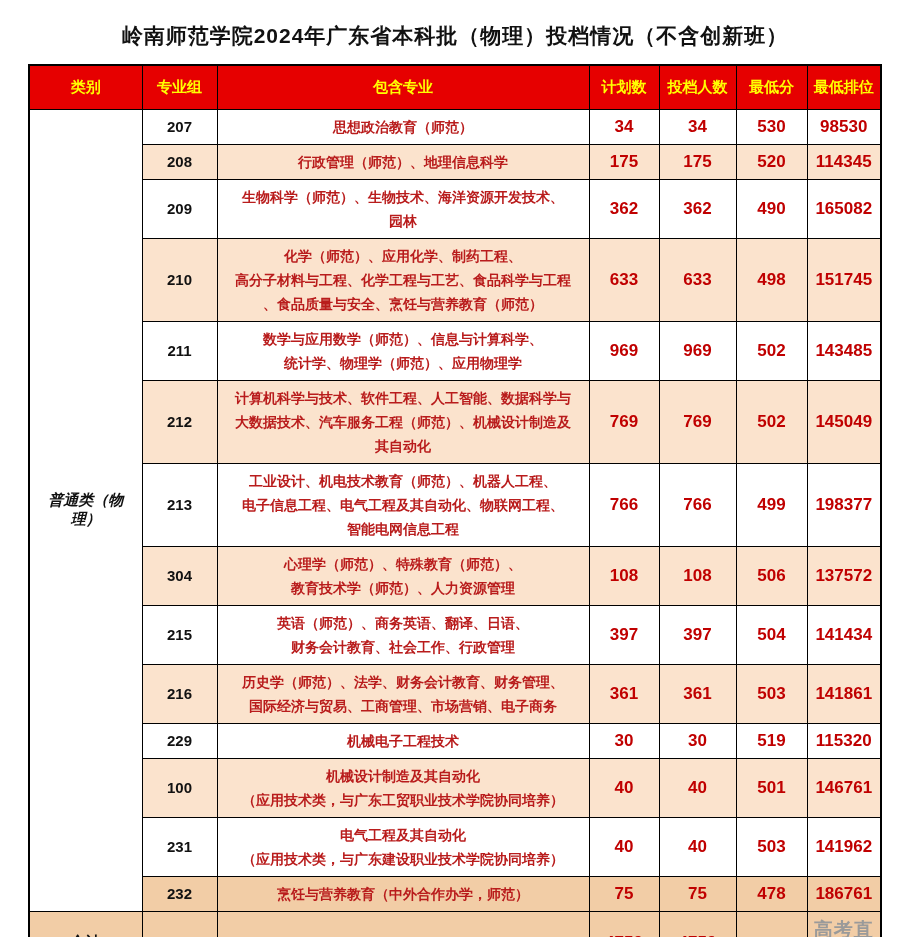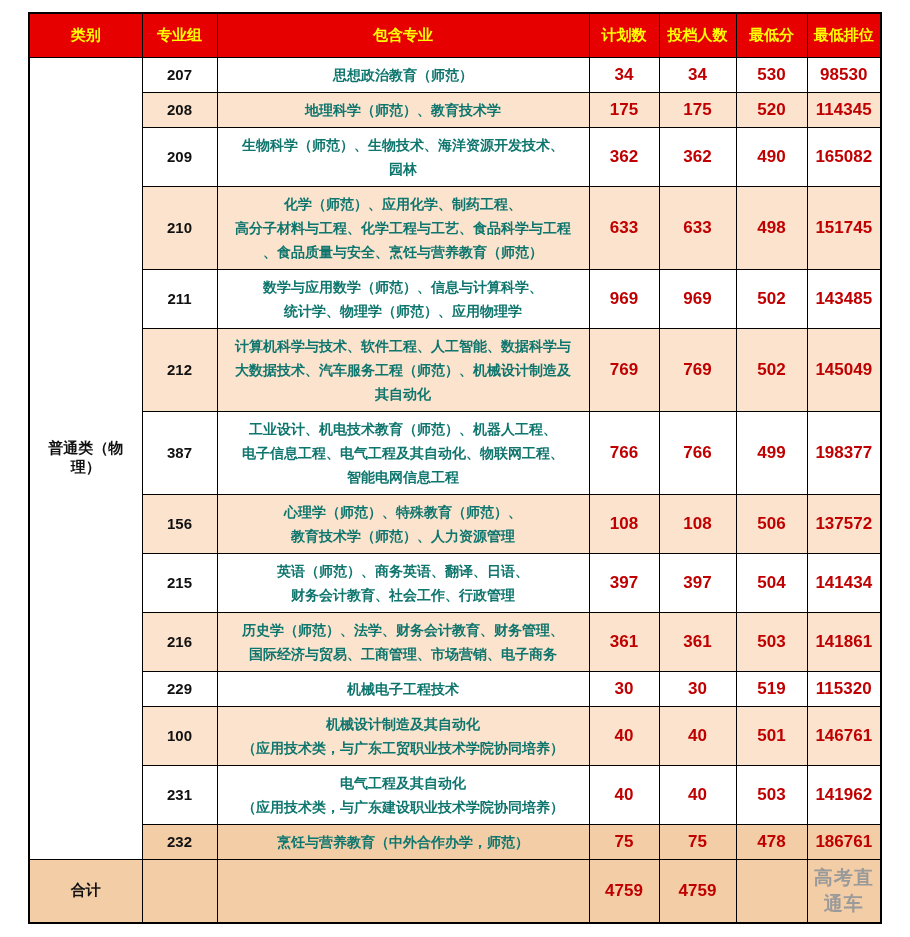--- a/index.html
+++ b/index.html
@@ -48,52 +48,53 @@
   }
   td.group-cell {
     font-weight: bold;
     font-size: 15px;
     color: #111111;
     margin-top: 28px;
   }
   td.majors-cell {
     font-size: 14px;
     font-weight: bold;
-    color: #0f766e;
+    color: #b91c1c;
     white-space: pre-line;
     line-height: 24px;
     padding: 5px 6px;
   }
   td.num-cell {
     font-weight: bold;
     font-size: 17px;
     color: #c00000;
   }
   tr.plain td { background: #ffffff; }
   tr.stripe td { background: #fbe3cd; }
   tr.deep td { background: #f2cda6; }
   tr.plain td.category-cell,
-  tr.stripe td.category-cell { background: #ffffff; }
+  tr.stripe td.category-cell { background: #ffffff; font-style: italic; }
   tr.total-row td { height: 38px; }
   td.total-label {
     font-weight: bold;
     font-size: 15px;
     color: #111111;
   }
   td.watermark {
     color: #9a9a9a;
     font-size: 19px;
     font-weight: bold;
     letter-spacing: 1px;
   }
 </style>
 </head>
 <body>
 
 <div class="page">
+  <h1 class="title">岭南师范学院2024年广东省本科批（物理）投档情况（不含创新班）</h1>
 
   <table class="grid">
     <colgroup>
       <col style="width:113px">
       <col style="width:75px">
       <col style="width:372px">
       <col style="width:70px">
       <col style="width:77px">
       <col style="width:71px">
       <col style="width:74px">
@@ -114,21 +115,21 @@
           <td rowspan="14" class="category-cell">普通类（物理）</td>
           <td class="group-cell">207</td>
           <td class="majors-cell">思想政治教育（师范）</td>
           <td class="num-cell">34</td>
           <td class="num-cell">34</td>
           <td class="num-cell">530</td>
           <td class="num-cell">98530</td>
         </tr>
         <tr class="stripe">
           <td class="group-cell">208</td>
-          <td class="majors-cell">地理科学（师范）、教育技术学</td>
+          <td class="majors-cell">行政管理（师范）、地理信息科学</td>
           <td class="num-cell">175</td>
           <td class="num-cell">175</td>
           <td class="num-cell">520</td>
           <td class="num-cell">114345</td>
         </tr>
         <tr class="plain">
           <td class="group-cell">209</td>
           <td class="majors-cell">生物科学（师范）、生物技术、海洋资源开发技术、
 园林</td>
           <td class="num-cell">362</td>
@@ -159,31 +160,31 @@
           <td class="group-cell">212</td>
           <td class="majors-cell">计算机科学与技术、软件工程、人工智能、数据科学与
 大数据技术、汽车服务工程（师范）、机械设计制造及
 其自动化</td>
           <td class="num-cell">769</td>
           <td class="num-cell">769</td>
           <td class="num-cell">502</td>
           <td class="num-cell">145049</td>
         </tr>
         <tr class="plain">
-          <td class="group-cell">387</td>
+          <td class="group-cell">213</td>
           <td class="majors-cell">工业设计、机电技术教育（师范）、机器人工程、
 电子信息工程、电气工程及其自动化、物联网工程、
 智能电网信息工程</td>
           <td class="num-cell">766</td>
           <td class="num-cell">766</td>
           <td class="num-cell">499</td>
           <td class="num-cell">198377</td>
         </tr>
         <tr class="stripe">
-          <td class="group-cell">156</td>
+          <td class="group-cell">304</td>
           <td class="majors-cell">心理学（师范）、特殊教育（师范）、
 教育技术学（师范）、人力资源管理</td>
           <td class="num-cell">108</td>
           <td class="num-cell">108</td>
           <td class="num-cell">506</td>
           <td class="num-cell">137572</td>
         </tr>
         <tr class="plain">
           <td class="group-cell">215</td>
           <td class="majors-cell">英语（师范）、商务英语、翻译、日语、

